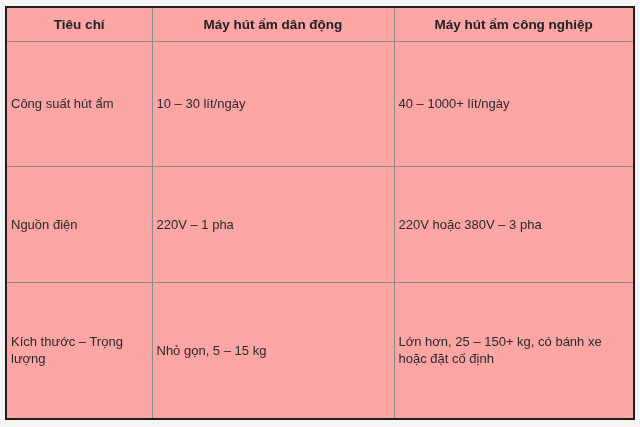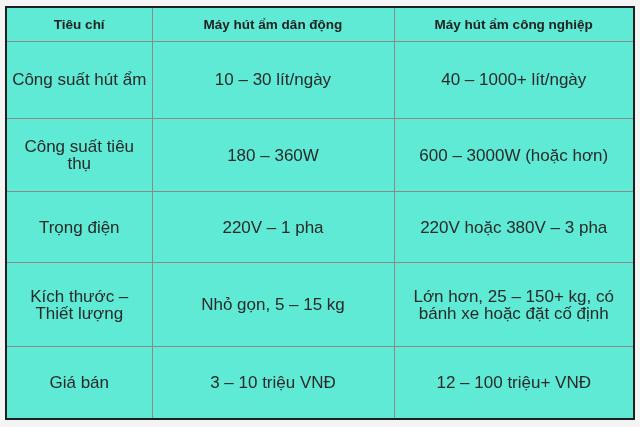--- a/index.html
+++ b/index.html
@@ -1,19 +1,19 @@
 <!DOCTYPE html>
 <html><head>
 <meta charset="utf-8">
 <style>
   html, body { margin: 0; padding: 0; background: #f4f4f4; }
   body { width: 640px; height: 427px; overflow: hidden; position: relative; font-family: "Liberation Sans", "DejaVu Sans", sans-serif; }
-  .wrap { position: absolute; left: 5px; top: 6px; width: 630px; height: 414px; background: #5eead4; border: 2px solid #1e1e1e; box-sizing: border-box; }
+  .wrap { position: absolute; left: 5px; top: 6px; width: 630px; height: 414px; background: #fca5a5; border: 2px solid #1e1e1e; box-sizing: border-box; }
   table { border-collapse: collapse; width: 100%; height: 100%; table-layout: fixed; }
-  td, th { border: 1px solid #8a8a8a; padding: 0 4px; font-size: 17px; color: #2a2a2a; line-height: 17px; vertical-align: middle; text-align: center; font-weight: normal; }
+  td, th { border: 1px solid #8a8a8a; padding: 0 4px; font-size: 13px; color: #2a2a2a; line-height: 17px; vertical-align: middle; text-align: left; font-weight: normal; }
   th { font-weight: bold; text-align: center; color: #222; font-size: 13.5px; }
   tr:first-child th { border-top: none; }
   tr td:first-child, tr th:first-child { border-left: none; }
   tr td:last-child, tr th:last-child { border-right: none; }
   tr:last-child td { border-bottom: none; }
   col.c1 { width: 145px; }
   col.c2 { width: 242px; }
 </style>
 </head>
 <body>
@@ -32,34 +32,24 @@
         <th>Máy hút ẩm công nghiệp</th>
       </tr>
     </thead>
     <tbody>
       <tr style="height:37px">
         <td>Công suất hút ẩm</td>
         <td>10 – 30 lít/ngày</td>
         <td>40 – 1000+ lít/ngày</td>
       </tr>
       <tr style="height:34px">
-        <td>Công suất tiêu thụ</td>
-        <td>180 – 360W</td>
-        <td>600 – 3000W (hoặc hơn)</td>
-      </tr>
-      <tr style="height:34px">
-        <td>Trọng điện</td>
+        <td>Nguồn điện</td>
         <td>220V – 1 pha</td>
         <td>220V hoặc 380V – 3 pha</td>
       </tr>
       <tr style="height:40px">
-        <td>Kích thước – Thiết lượng</td>
+        <td>Kích thước – Trọng lượng</td>
         <td>Nhỏ gọn, 5 – 15 kg</td>
         <td>Lớn hơn, 25 – 150+ kg, có bánh xe hoặc đặt cố định</td>
-      </tr>
-      <tr style="height:34px">
-        <td>Giá bán</td>
-        <td>3 – 10 triệu VNĐ</td>
-        <td>12 – 100 triệu+ VNĐ</td>
       </tr>
     </tbody>
   </table>
 </div>
 
 </body></html>

